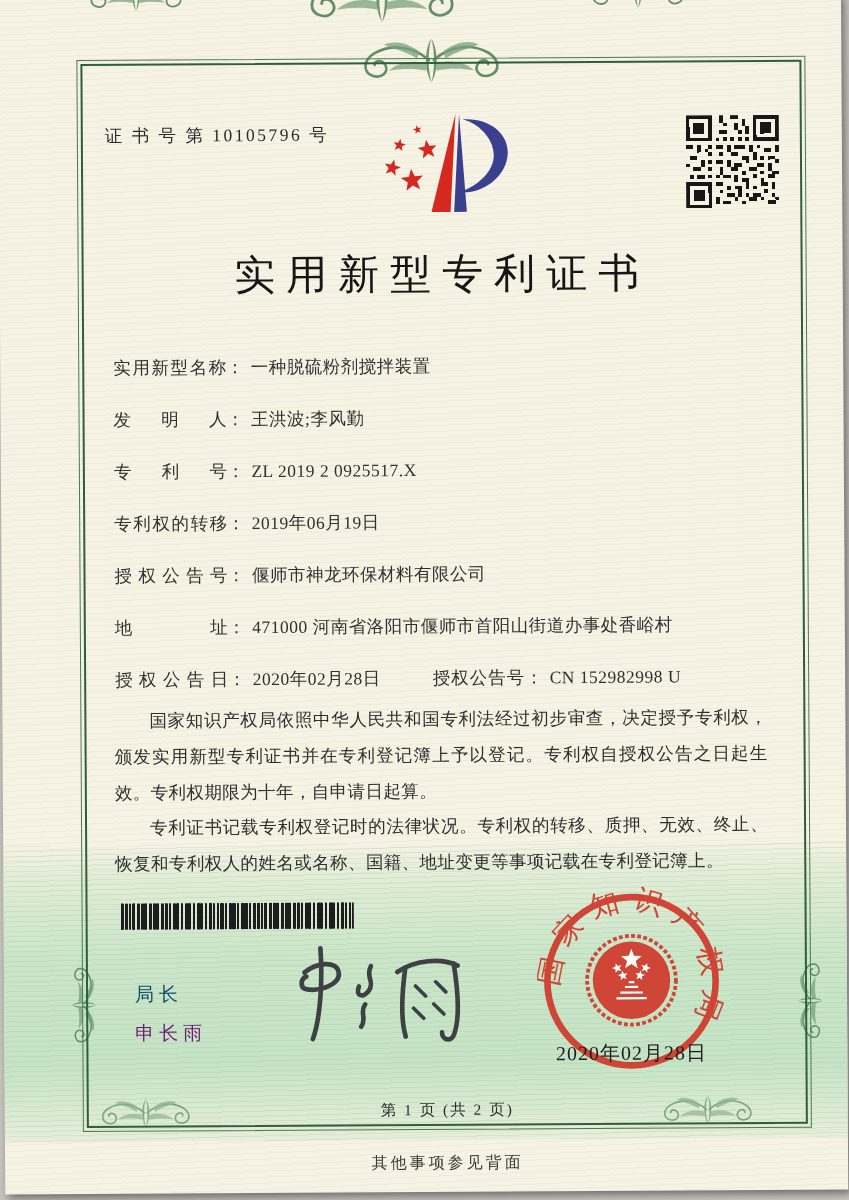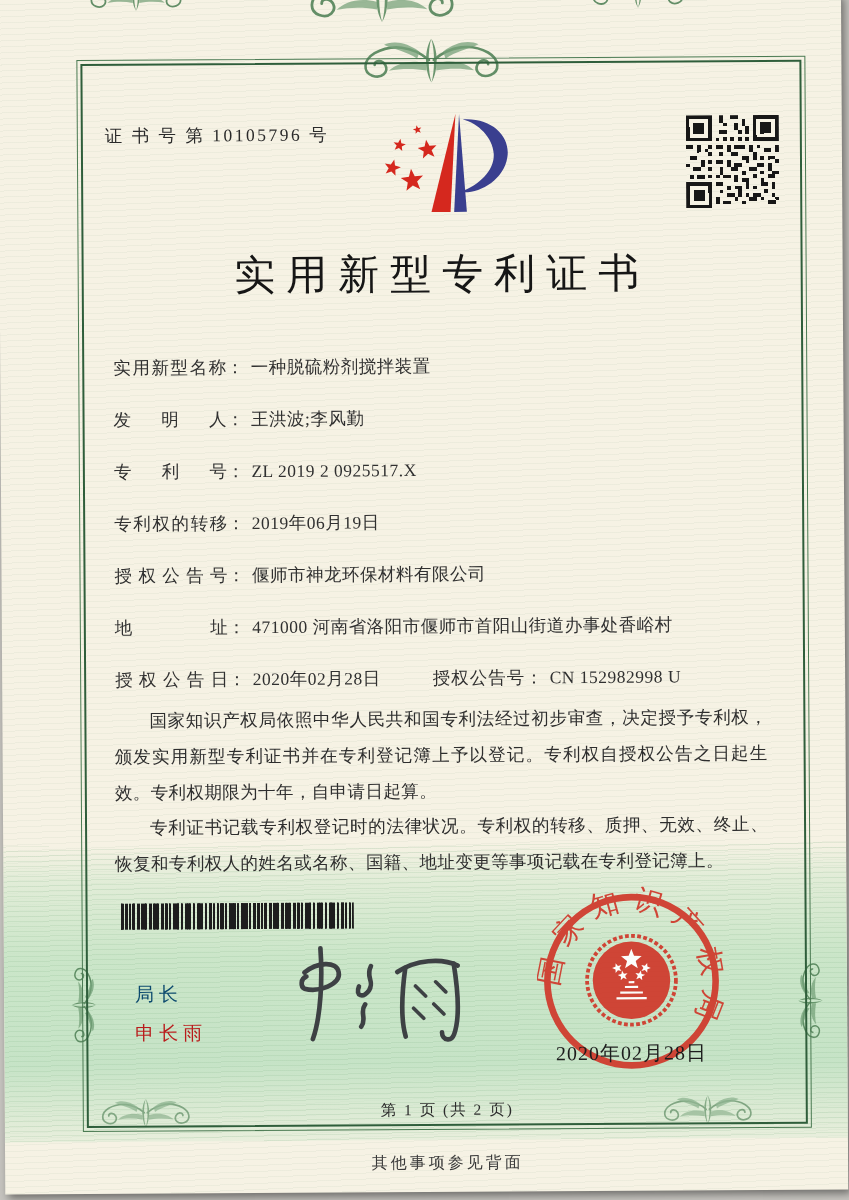--- a/index.html
+++ b/index.html
@@ -45,21 +45,21 @@
     line-height:35.8px; text-align:justify; color:#2e2e2e; letter-spacing:.4px; }
   .paras p { text-indent:2em; }
 
   .barcode { position:absolute; left:117px; top:906px; width:233px; height:26px; z-index:5;
     background-image:
       repeating-linear-gradient(90deg,#1d1d1d 0 2px, rgba(0,0,0,0) 2px 4px),
       repeating-linear-gradient(90deg,#1d1d1d 0 1px, rgba(0,0,0,0) 1px 6px),
       repeating-linear-gradient(90deg,#1d1d1d 0 3px, rgba(0,0,0,0) 3px 11px); }
 
   .sign-role { position:absolute; left:131px; top:984px; font-size:19px; letter-spacing:5px; color:#0c4a6e; z-index:5; }
-  .sign-name { position:absolute; left:131px; top:1023px; font-size:19px; letter-spacing:5px; color:#b91c1c; z-index:5;text-align:right; }
+  .sign-name { position:absolute; left:131px; top:1023px; font-size:19px; letter-spacing:5px; color:#701a75; z-index:5;text-align:right; }
   .signature { position:absolute; left:250px; top:938px; width:222px; height:118px; z-index:5; }
 
   .seal { position:absolute; left:533px; top:892px; width:189px; height:189px; z-index:6;
     mix-blend-mode:multiply; opacity:.94; }
   .seal-date { position:absolute; left:521px; top:1045px; width:212px; text-align:center;
     font-size:20px; letter-spacing:1px; color:#1d1d1d; z-index:7; }
 
   .page-info { position:absolute; left:78px; top:1104px; width:729px; text-align:center;
     font-size:15.5px; letter-spacing:2px; color:#2c2c2c; z-index:5; }
   .back-note { position:absolute; left:78px; top:1157px; width:729px; text-align:center;

